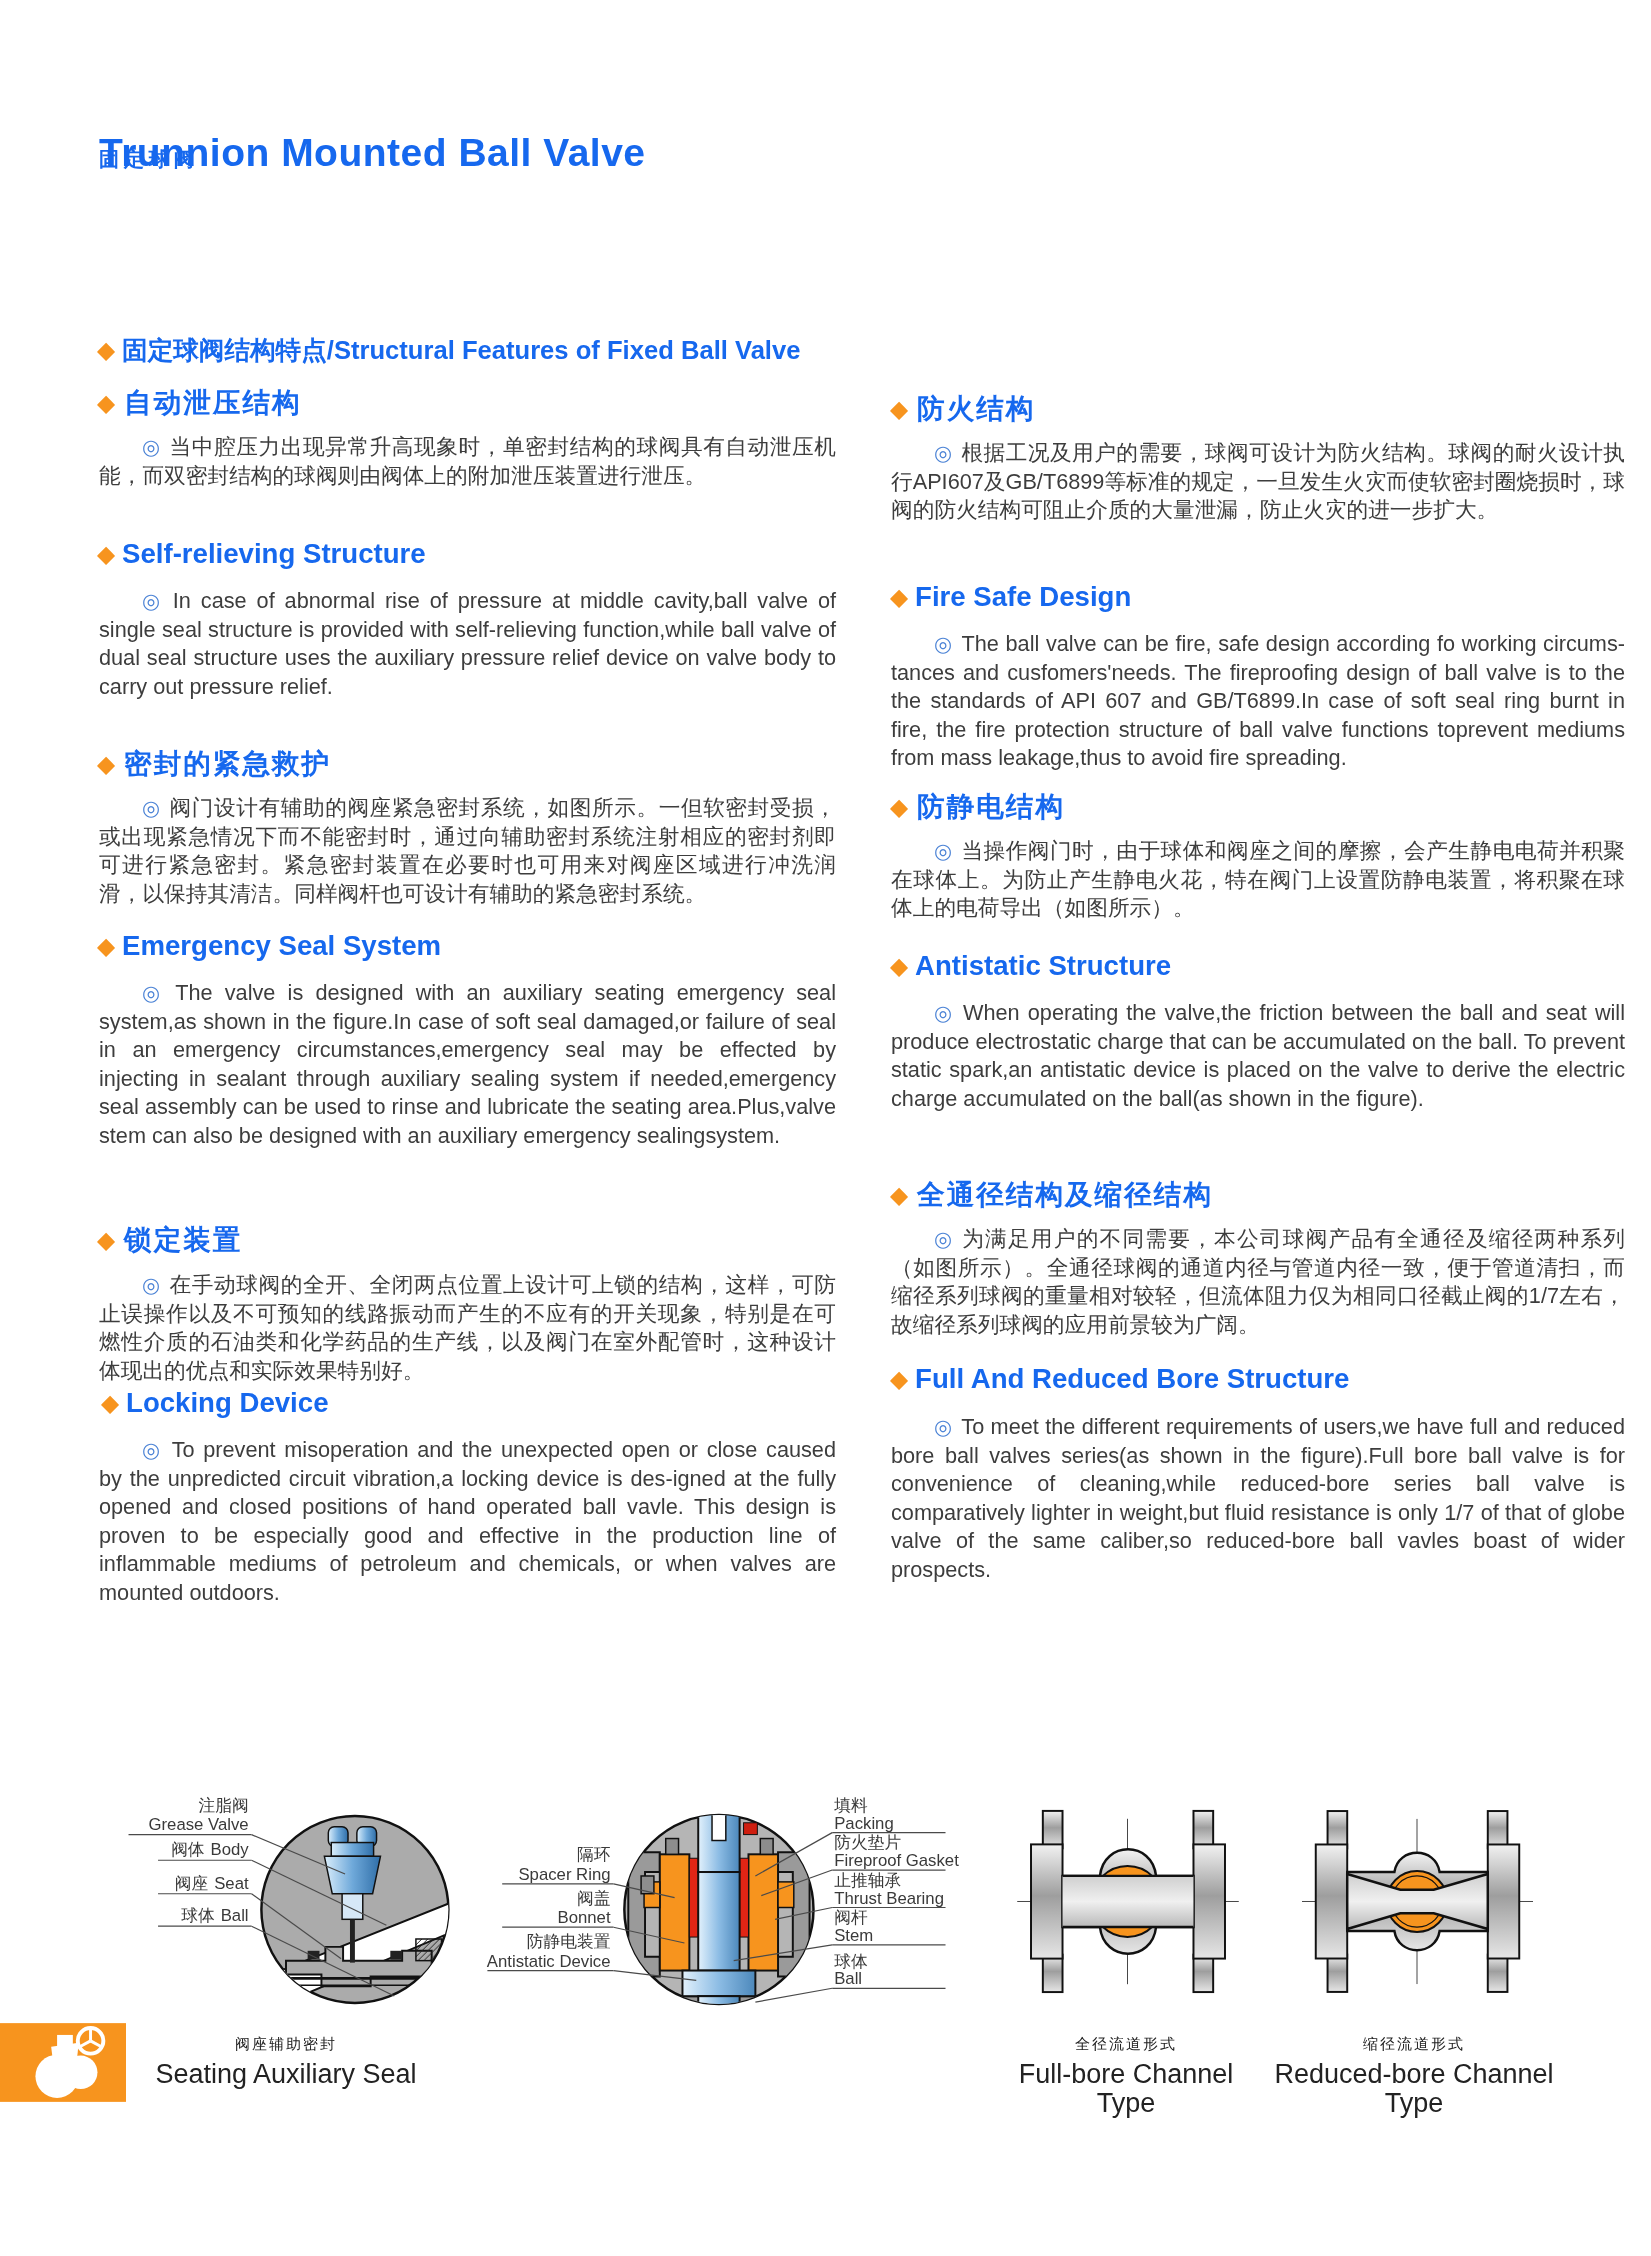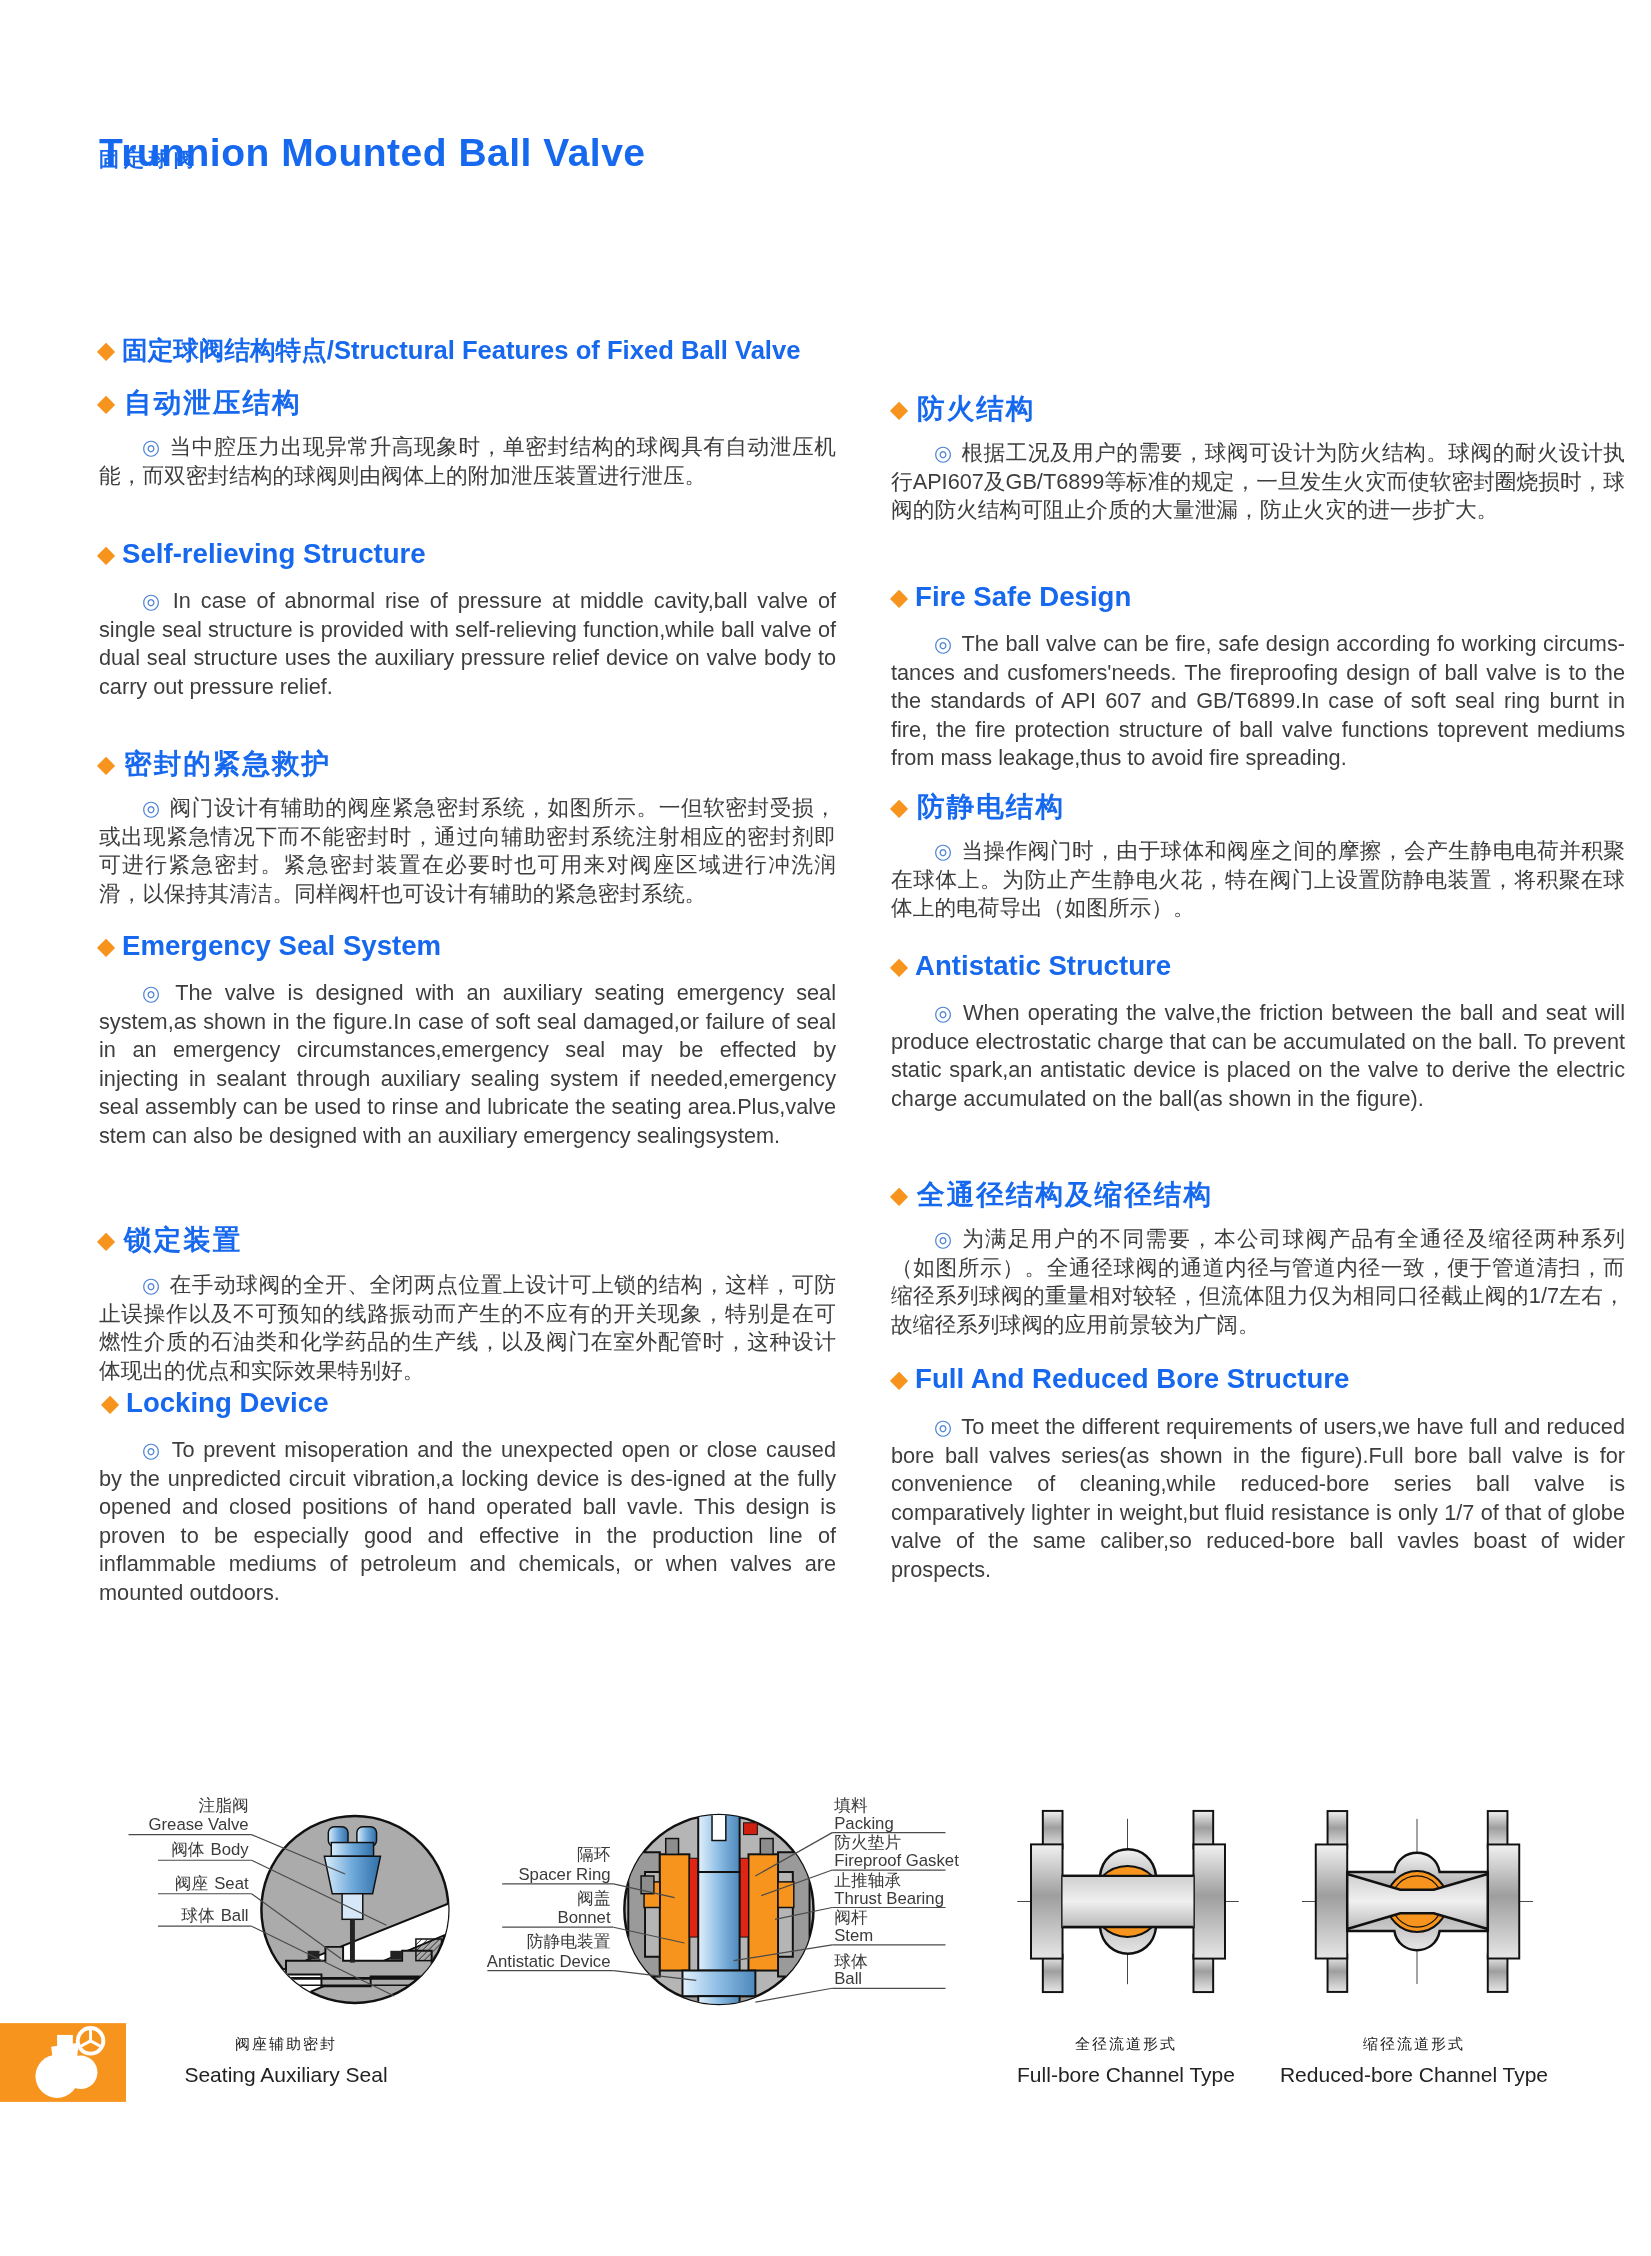--- a/index.html
+++ b/index.html
@@ -10,21 +10,21 @@
   .title-cn{font-size:20px;font-weight:bold;color:#1668ee;letter-spacing:4.9px;}
   .sec-header{font-size:25.6px;font-weight:bold;color:#1668ee;}
   .h{font-weight:bold;color:#1668ee;white-space:nowrap;}
   .h.cn{font-size:27.6px;letter-spacing:2px;}
   .h.en{font-size:27.6px;}
   .diamond{color:#f7941e;font-size:23.6px;margin-right:6.9px;vertical-align:1px;}
   .p{font-size:21.7px;line-height:28.6px;color:#3d3d3d;text-align:justify;text-indent:43px;}
   .bul{color:#4d84d6;margin-right:8.9px;font-size:20.7px;}
   .cap{text-align:center;color:#222;}
   .cap .c1{font-size:15px;line-height:30.5px;letter-spacing:2px;}
-  .cap .c2{font-size:21px;line-height:29.6px;}
+  .cap .c2{font-size:27px;line-height:29.6px;}
   svg text{fill:#3a3a3a;font-family:"Liberation Sans","DejaVu Sans",sans-serif;}
   svg .lab{font-size:17px;}
   .ldr{stroke:#4a4a4a;stroke-width:1.2;fill:none;}
 </style>
 </head>
 <body>
 
 <div class="page">
 
   <div class="abs title-en" style="left:99px;top:99px;">Trunnion Mounted Ball Valve</div>

